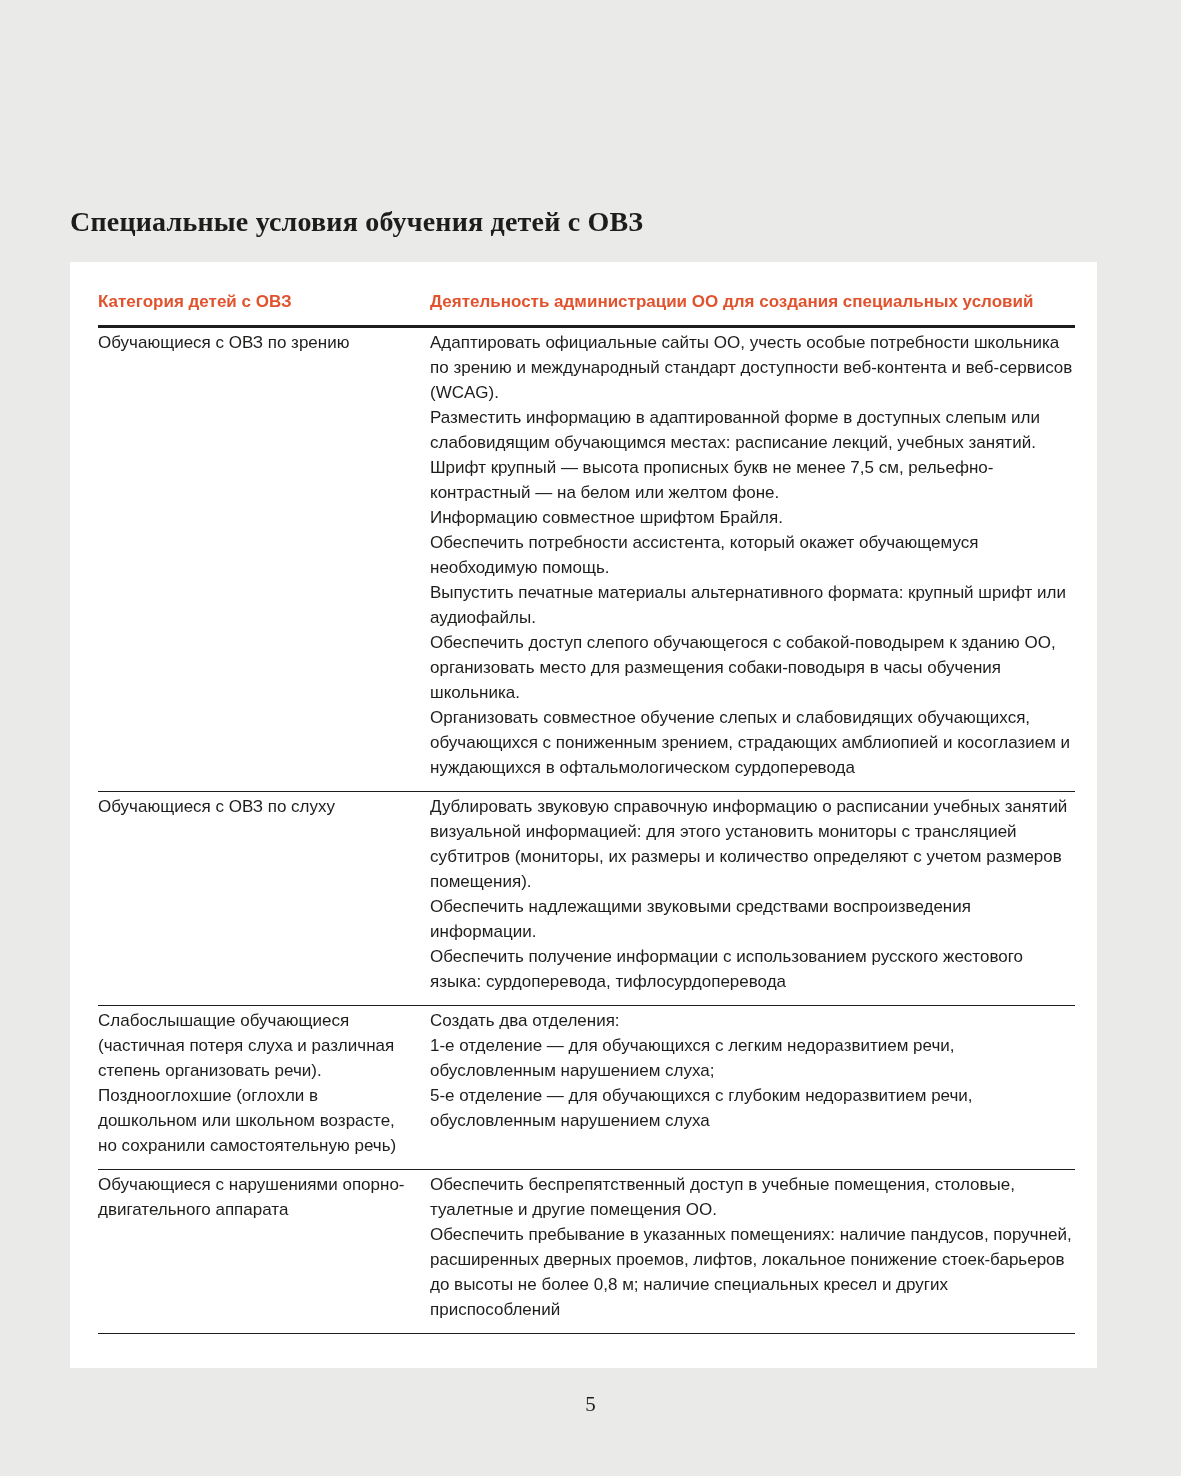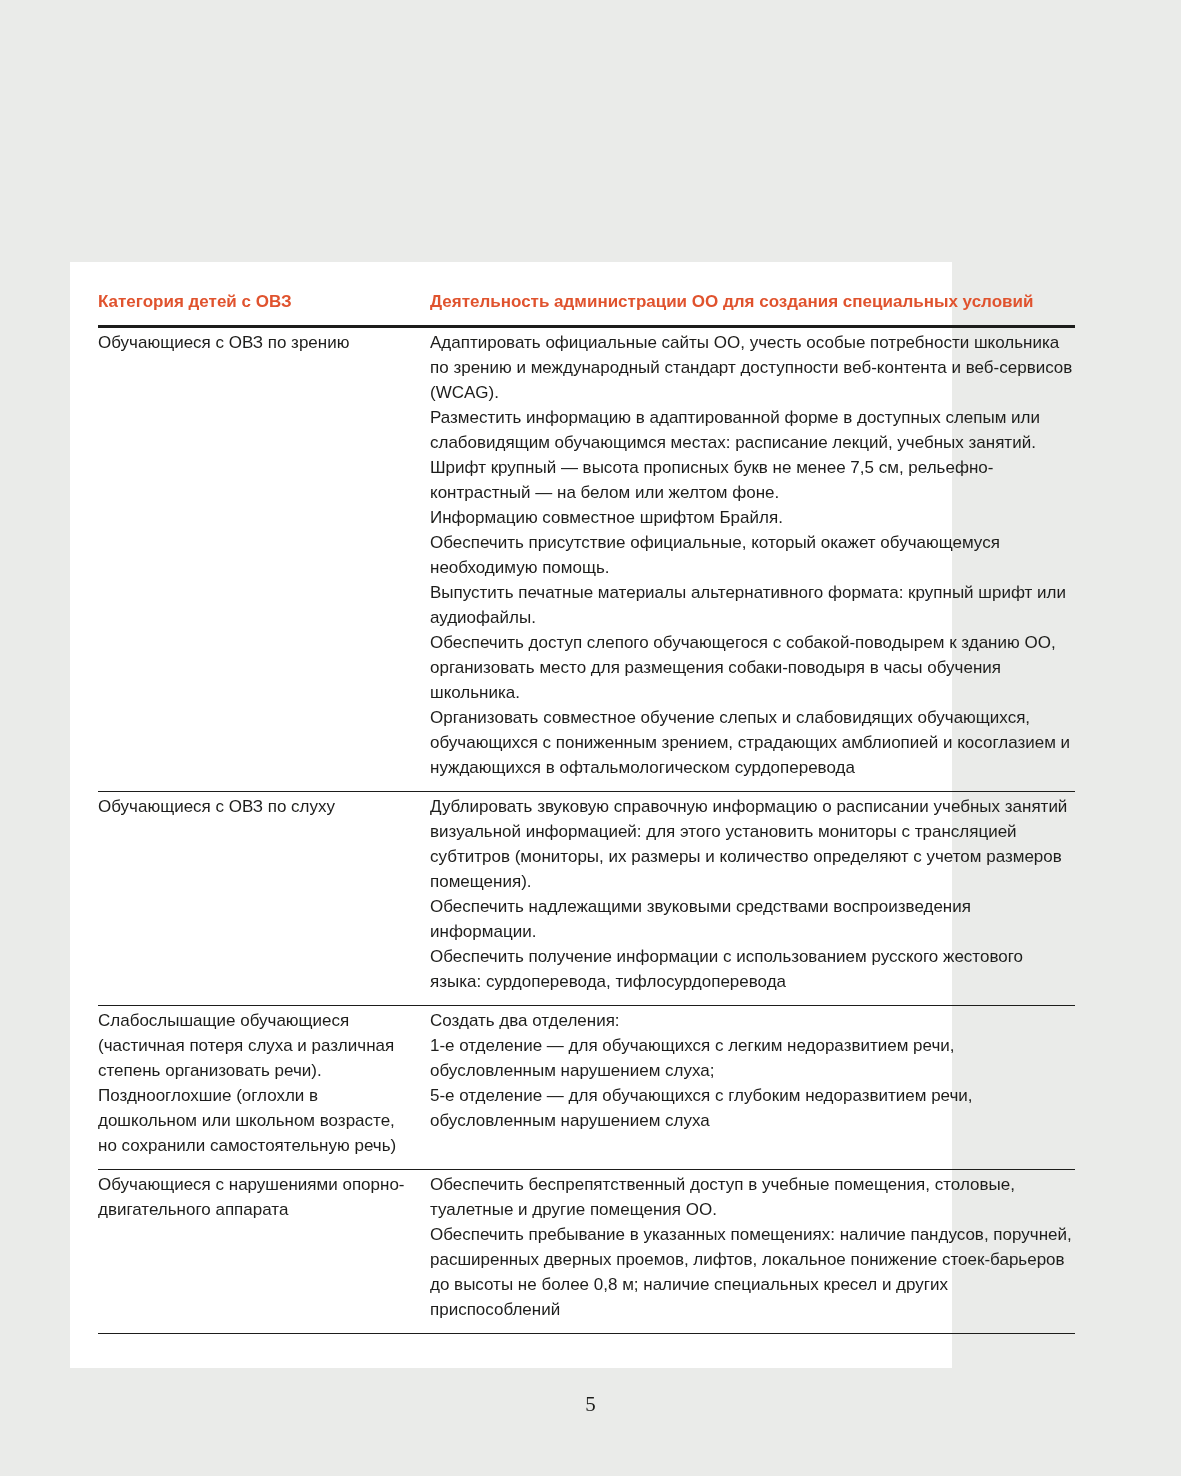--- a/index.html
+++ b/index.html
@@ -26,21 +26,21 @@
     font-family:"Liberation Serif",serif;
     font-weight:bold;
     font-size:28px;
     letter-spacing:0.2px;
     color:var(--ink);
     margin:0;
   }
   .card{
     position:absolute;
     left:70px;top:262px;
-    width:882px;
+    width:1027px;
     min-height:1038px;
     background:var(--card-bg);
     padding:26px 22px 34px 28px;
   }
   table.ovz-table{
     border-collapse:collapse;
     table-layout:fixed;
     width:977px;
   }
   table.ovz-table col.c1{width:332px;}
@@ -72,20 +72,21 @@
     font-family:"Liberation Serif",serif;
     font-size:21px;
     color:var(--ink);
   }
 </style>
 </head>
 <body>
 
 <div class="page">
 
+  <h1 class="doc-title">Специальные условия обучения детей с ОВЗ</h1>
 
   <div class="card">
     <table class="ovz-table">
       <colgroup>
           <col class="c1">
           <col class="c2">
         </colgroup>
       <thead>
         <tr>
           <th class="c1">Категория детей с ОВЗ</th>
@@ -95,21 +96,21 @@
       <tbody>
           <tr>
             <td class="category-cell">
               <p>Обучающиеся с ОВЗ по зрению</p>
             </td>
             <td class="actions-cell">
               <p>Адаптировать официальные сайты ОО, учесть особые потребности школьника по зрению и международный стандарт доступности веб-контента и веб-сервисов (WCAG).</p>
               <p>Разместить информацию в адаптированной форме в доступных слепым или слабовидящим обучающимся местах: расписание лекций, учебных занятий.</p>
               <p>Шрифт крупный — высота прописных букв не менее 7,5 см, рельефно-контрастный — на белом или желтом фоне.</p>
               <p>Информацию совместное шрифтом Брайля.</p>
-              <p>Обеспечить присутствие официальные, который окажет обучающемуся необходимую помощь.</p>
+              <p>Обеспечить потребности ассистента, который окажет обучающемуся необходимую помощь.</p>
               <p>Выпустить печатные материалы альтернативного формата: крупный шрифт или аудиофайлы.</p>
               <p>Обеспечить доступ слепого обучающегося с собакой-поводырем к зданию ОО, организовать место для размещения собаки-поводыря в часы обучения школьника.</p>
               <p>Организовать совместное обучение слепых и слабовидящих обучающихся, обучающихся с пониженным зрением, страдающих амблиопией и косоглазием и нуждающихся в офтальмологическом сурдоперевода</p>
             </td>
           </tr>
           <tr>
             <td class="category-cell">
               <p>Обучающиеся с ОВЗ по слуху</p>
             </td>
             <td class="actions-cell">

